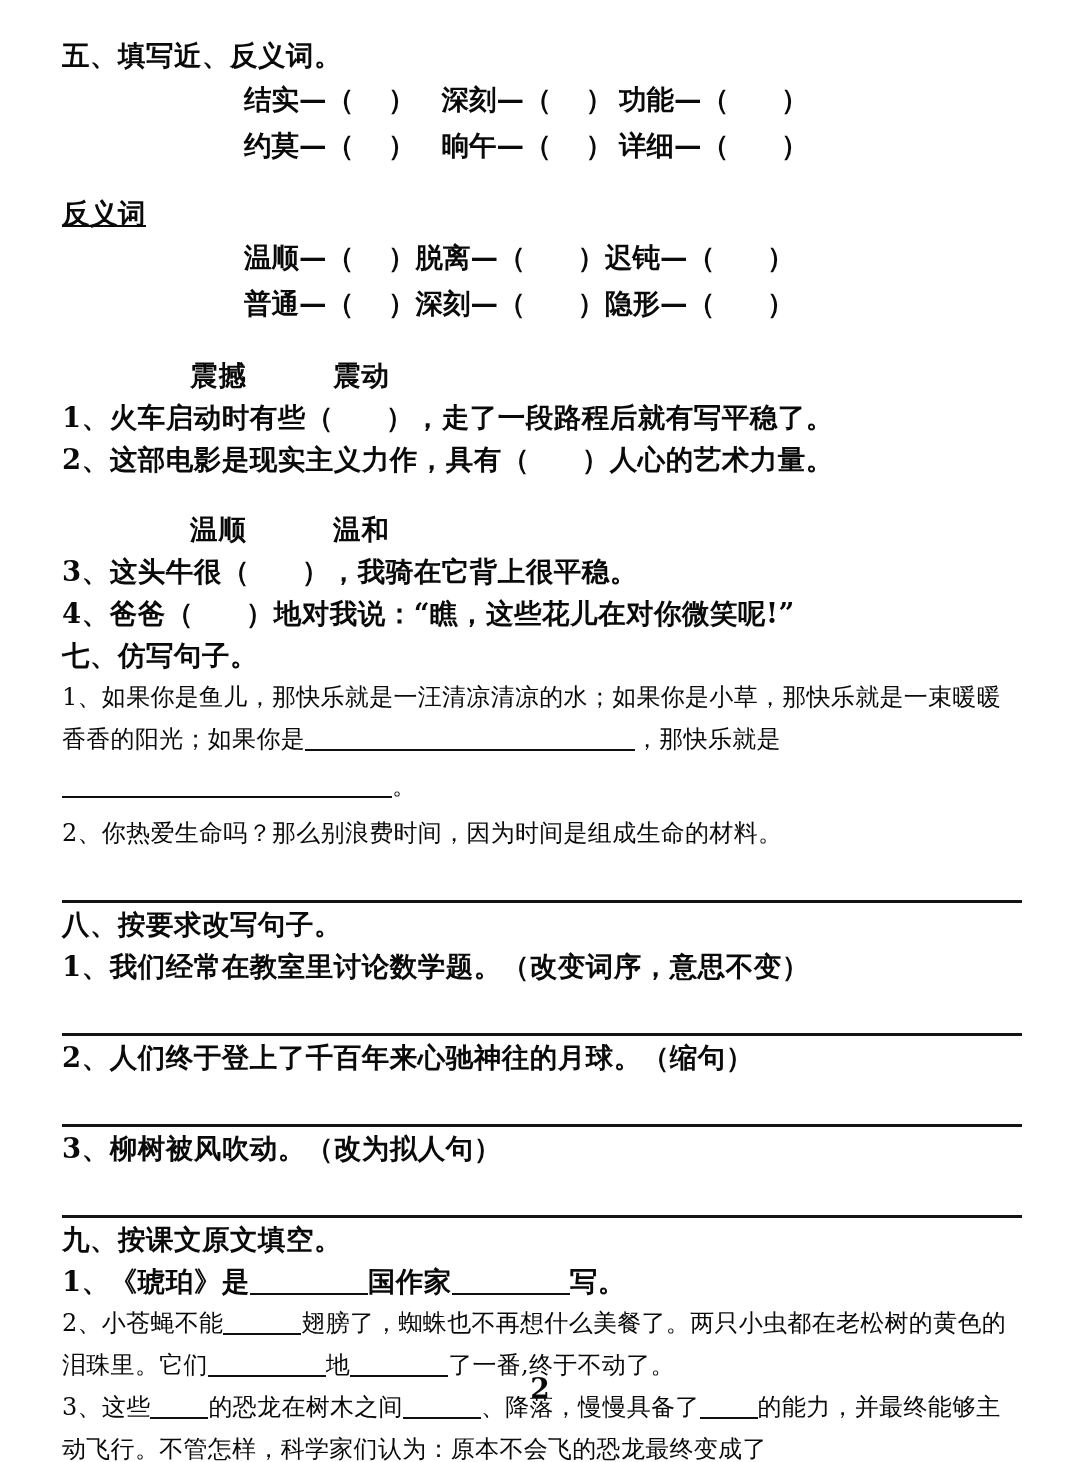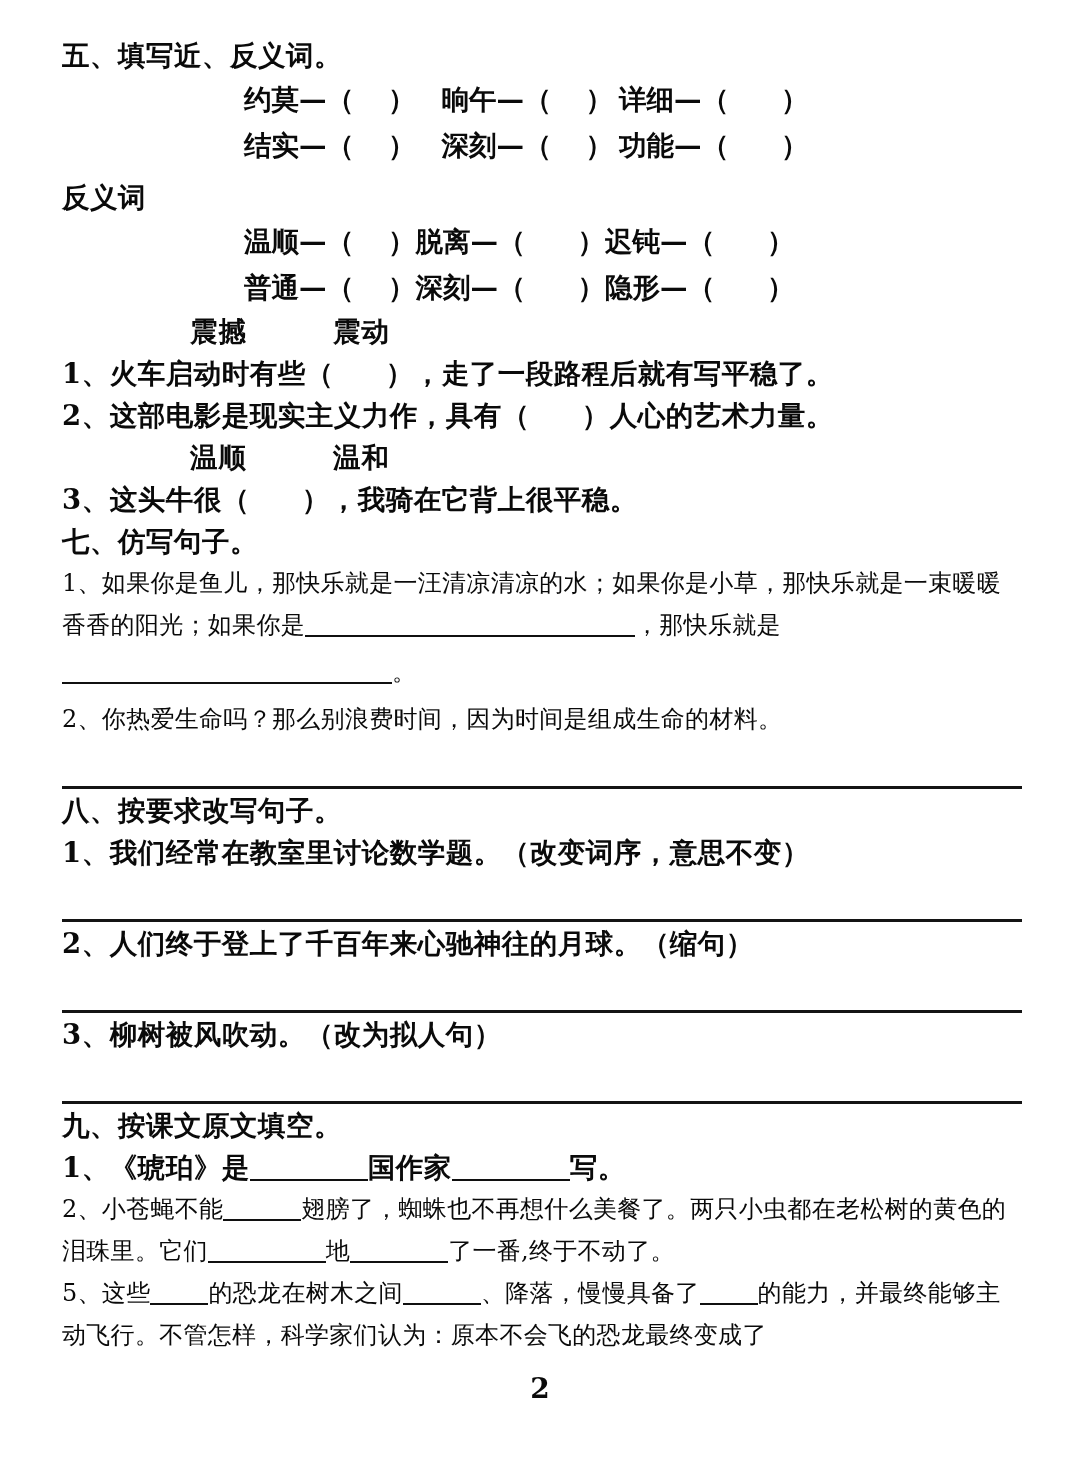--- a/index.html
+++ b/index.html
@@ -33,20 +33,21 @@
     line-height: 42px;
     letter-spacing: 0.3px;
     font-weight: 400;
   }
   .heading {
     font-weight: 700;
   }
   .indent-wordpair {
     padding-left: 128px;
     letter-spacing: 1px;
+    margin-top: 28px;
   }
   .gap-md { display: inline-block; width: 52px; }
   .gap-sm { display: inline-block; width: 26px; }
   .gap-lg { display: inline-block; width: 86px; }
 
   
   .paren-row {
     padding-left: 182px;
     font-size: 27.5px;
     line-height: 46px;
@@ -87,28 +88,28 @@
   }
 </style>
 </head>
 <body>
 
 <div class="page">
 
   <div class="line heading">五、填写近、反义词。</div>
 
   <div class="paren-row">
+    <span class="cell"><span>结实</span><span>—</span><span>（</span><span class="pgap-a"></span><span>）</span></span><span class="gap-sm"></span><span class="cell"><span>深刻</span><span>—</span><span>（</span><span class="pgap-a"></span><span>）</span></span><span class="pgap-b"></span><span class="cell"><span>功能</span><span>—</span><span>（</span><span class="gap-md"></span><span>）</span></span>
+  </div>
+
+  <div class="paren-row">
     <span class="cell"><span>约莫</span><span>—</span><span>（</span><span class="pgap-a"></span><span>）</span></span><span class="gap-sm"></span><span class="cell"><span>晌午</span><span>—</span><span>（</span><span class="pgap-a"></span><span>）</span></span><span class="pgap-b"></span><span class="cell"><span>详细</span><span>—</span><span>（</span><span class="gap-md"></span><span>）</span></span>
   </div>
 
-  <div class="paren-row">
-    <span class="cell"><span>结实</span><span>—</span><span>（</span><span class="pgap-a"></span><span>）</span></span><span class="gap-sm"></span><span class="cell"><span>深刻</span><span>—</span><span>（</span><span class="pgap-a"></span><span>）</span></span><span class="pgap-b"></span><span class="cell"><span>功能</span><span>—</span><span>（</span><span class="gap-md"></span><span>）</span></span>
-  </div>
-
-  <div class="line" style="margin-top:8px;">反义词</div>
+  <div class="line" style="margin-top:24px;text-decoration:underline;">反义词</div>
 
   <div class="paren-row">
     <span class="cell"><span>温顺</span><span>—</span><span>（</span><span class="pgap-a"></span><span>）</span></span><span class="cell"><span>脱离</span><span>—</span><span>（</span><span class="gap-md"></span><span>）</span></span><span class="cell"><span>迟钝</span><span>—</span><span>（</span><span class="gap-md"></span><span>）</span></span>
   </div>
 
   <div class="paren-row">
     <span class="cell"><span>普通</span><span>—</span><span>（</span><span class="pgap-a"></span><span>）</span></span><span class="cell"><span>深刻</span><span>—</span><span>（</span><span class="gap-md"></span><span>）</span></span><span class="cell"><span>隐形</span><span>—</span><span>（</span><span class="gap-md"></span><span>）</span></span>
   </div>
 
 
@@ -125,20 +126,23 @@
   </div>
 
   <div class="line indent-wordpair">
     <span>温顺</span><span class="gap-lg"></span><span>温和</span>
   </div>
 
   <div class="line">
     <span>3、这头牛很（</span><span class="gap-md"></span><span>），我骑在它背上很平稳。</span>
   </div>
 
+  <div class="line">
+    <span>4、爸爸（</span><span class="gap-md"></span><span>）地对我说：“瞧，这些花儿在对你微笑呢!”</span>
+  </div>
 
   <div class="line heading">七、仿写句子。</div>
 
   <div class="wrapline">
     <span>1、如果你是鱼儿，那快乐就是一汪清凉清凉的水；如果你是小草，那快乐就是一束暖暖香香的阳光；如果你是</span><span class="blank b-huge"></span><span>，那快乐就是</span>
   </div>
 
   <div class="wrapline" style="line-height:52px;">
     <span class="blank b-huge"></span><span>。</span>
   </div>
@@ -166,18 +170,18 @@
 
   <div class="line">
     <span>1、《琥珀》是</span><span class="blank b-lg"></span><span>国作家</span><span class="blank b-lg"></span><span>写。</span>
   </div>
 
   <div class="wrapline">
     <span>2、小苍蝇不能</span><span class="blank b-sm"></span><span>翅膀了，蜘蛛也不再想什么美餐了。两只小虫都在老松树的黄色的泪珠里。它们</span><span class="blank b-lg"></span><span>地</span><span class="blank b-md"></span><span>了一番,终于不动了。</span>
   </div>
 
   <div class="wrapline">
-    <span>5、这些</span><span class="blank b-xs"></span><span>的恐龙在树木之间</span><span class="blank b-sm"></span><span>、降落，慢慢具备了</span><span class="blank b-xs"></span><span>的能力，并最终能够主动飞行。不管怎样，科学家们认为：原本不会飞的恐龙最终变成了</span>
+    <span>3、这些</span><span class="blank b-xs"></span><span>的恐龙在树木之间</span><span class="blank b-sm"></span><span>、降落，慢慢具备了</span><span class="blank b-xs"></span><span>的能力，并最终能够主动飞行。不管怎样，科学家们认为：原本不会飞的恐龙最终变成了</span>
   </div>
 
   <div class="page-number" style="top:1372px;">2</div>
 
 </div>
 
 </body></html>

